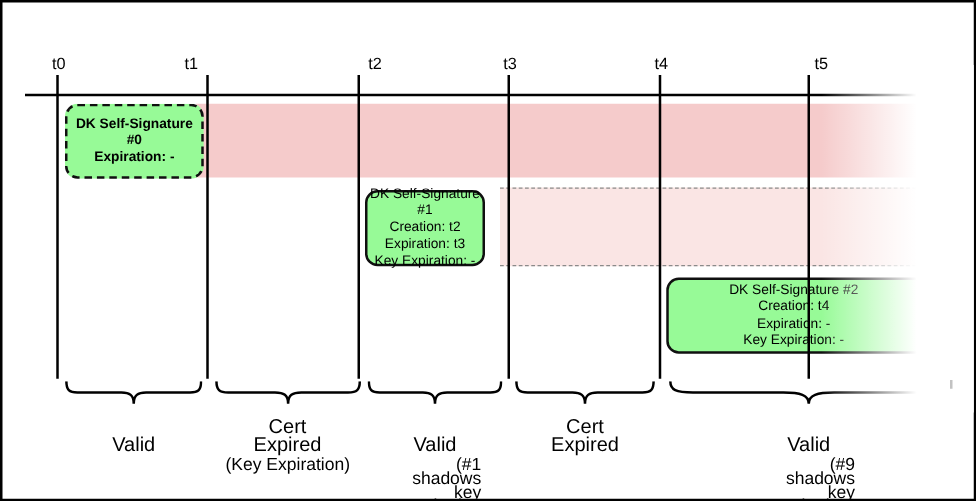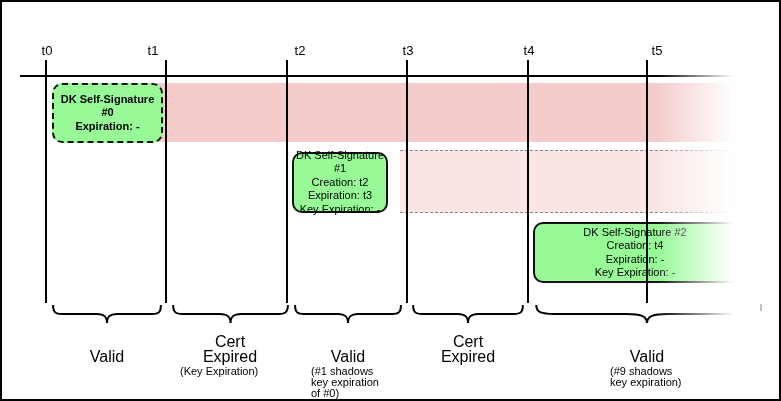--- a/index.html
+++ b/index.html
@@ -17,21 +17,21 @@
     border-top:1px dashed #8a8a8a;border-bottom:1px dashed #8a8a8a;box-sizing:border-box;z-index:2;}
   .sig{border:2px solid #101010;border-radius:10px;background:var(--green,#97FA97);box-sizing:border-box;
     z-index:4;font-size:11px;line-height:13.5px;text-align:center;
     display:flex;flex-direction:column;justify-content:center;}
   .sig0{left:50px;top:81px;width:111px;height:60px;border-style:dashed;font-weight:bold;}
   .sig1{left:290px;top:150px;width:96px;height:61px;}
   .sig2{left:531px;top:220px;width:227px;height:61px;padding-right:23px;}
   .brace{top:303px;height:19px;z-index:3;}
   .sec-label{top:330px;height:32px;width:70px;display:flex;align-items:flex-end;justify-content:center;
     text-align:center;font-size:16px;line-height:15px;}
-  .sec-note{top:364px;width:74px;text-align:left;font-size:11px;line-height:11px;}
+  .sec-note{top:364px;width:74px;text-align:right;font-size:14px;line-height:11px;}
   .w100{width:100px;}
   .fade{left:655px;top:50px;width:123px;height:278px;z-index:6;
     background:linear-gradient(to right,rgba(255,255,255,0),#fff 62%,#fff);}
   .stub{left:758px;top:302px;width:2px;height:7px;background:#9a9a9a;opacity:.6;z-index:7;}
 </style>
 </head>
 <body>
 
 <div class="canvas" style="--band-strong: #F5CBCB; --band-light: #FAE5E4; --green: #97FA97;">
 

